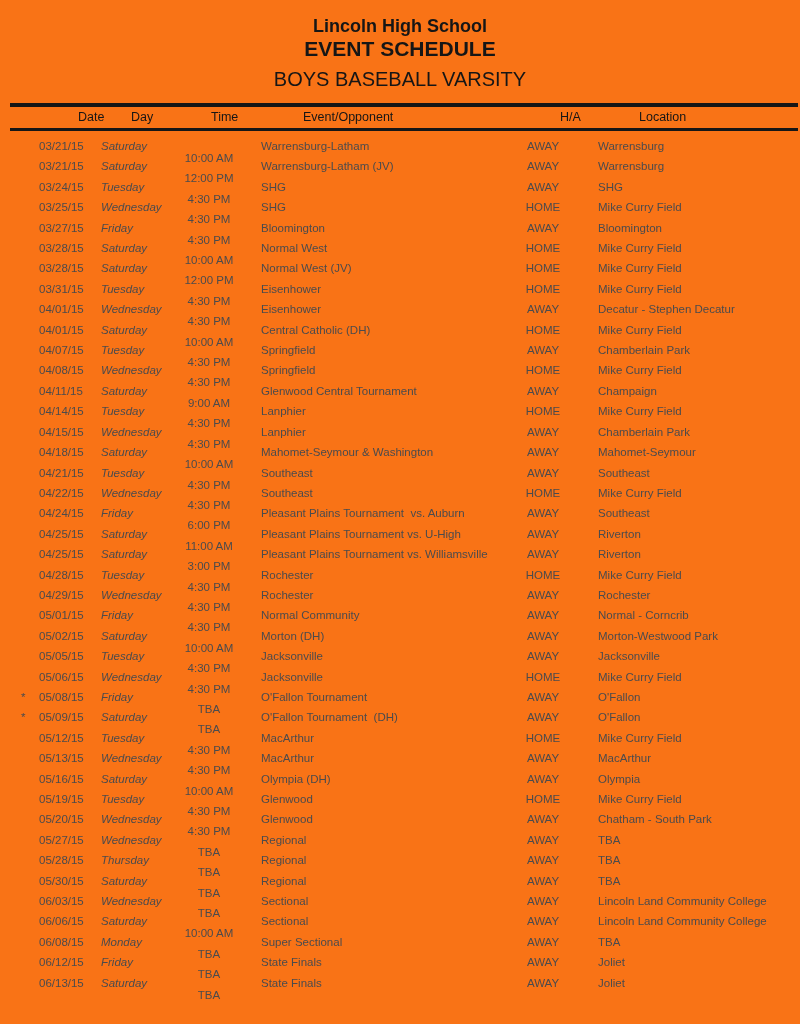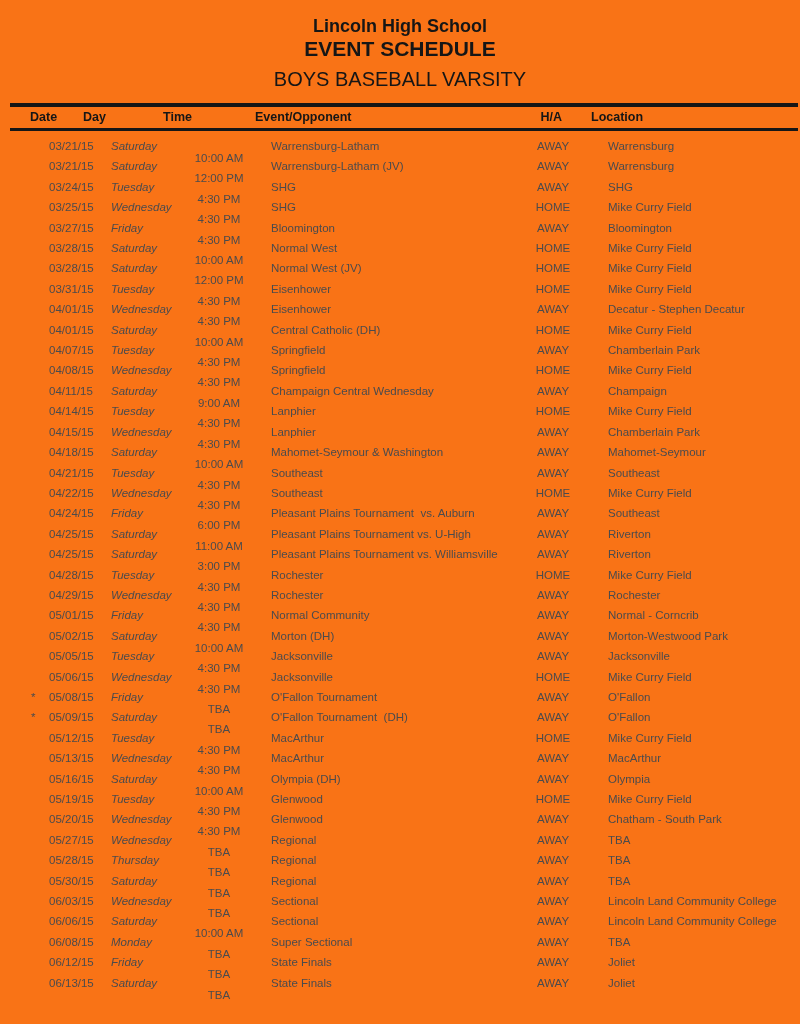--- a/index.html
+++ b/index.html
@@ -31,34 +31,35 @@
   .rule { position: absolute; left: 10px; width: 788px; background: #161616; }
   .rule-top    { top: 103px; height: 4px; }
   .rule-bottom { top: 128px; height: 3px; }
 
   
   .thead { position: absolute; top: 107px; left: 0; width: 800px; height: 21px; }
   .th {
     position: absolute;
     top: 0;
     font-size: 12.5px;
-    font-weight: bold;
+    font-weight: normal;
     color: #161616;
     line-height: 21px;
     white-space: pre;
+    margin-left: 48px;
   }
   .th-date  { left: 30px; }
   .th-day   { left: 83px; width: 42px; text-align: left; }
   .th-time  { left: 163px; }
   .th-event { left: 255px; }
-  .th-ha    { left: 512px; width: 50px; text-align: right; }
+  .th-ha    { left: 512px; width: 50px; text-align: left; }
   .th-loc   { left: 591px; }
 
   
-  .rows { position: absolute; top: 136px; left: 16px; width: 705px; }
+  .rows { position: absolute; top: 136px; left: 6px; width: 705px; }
   .row { position: relative; height: 20.42px; }
   .cell {
     position: absolute;
     top: 0;
     font-size: 11.5px;
     line-height: 20.42px;
     color: #4b4b4d;
     white-space: pre;
     overflow: hidden;
   }
@@ -199,21 +200,21 @@
         <span class="cell c-time">4:30 PM</span>
         <span class="cell c-event">Springfield</span>
         <span class="cell c-ha">HOME</span>
         <span class="cell c-loc">Mike Curry Field</span>
       </div>
       <div class="row">
         <span class="cell c-marker"></span>
         <span class="cell c-date">04/11/15</span>
         <span class="cell c-day">Saturday</span>
         <span class="cell c-time">9:00 AM</span>
-        <span class="cell c-event">Champaign Central Wednesday</span>
+        <span class="cell c-event">Glenwood Central Tournament</span>
         <span class="cell c-ha">AWAY</span>
         <span class="cell c-loc">Champaign</span>
       </div>
       <div class="row">
         <span class="cell c-marker"></span>
         <span class="cell c-date">04/14/15</span>
         <span class="cell c-day">Tuesday</span>
         <span class="cell c-time">4:30 PM</span>
         <span class="cell c-event">Lanphier</span>
         <span class="cell c-ha">HOME</span>

